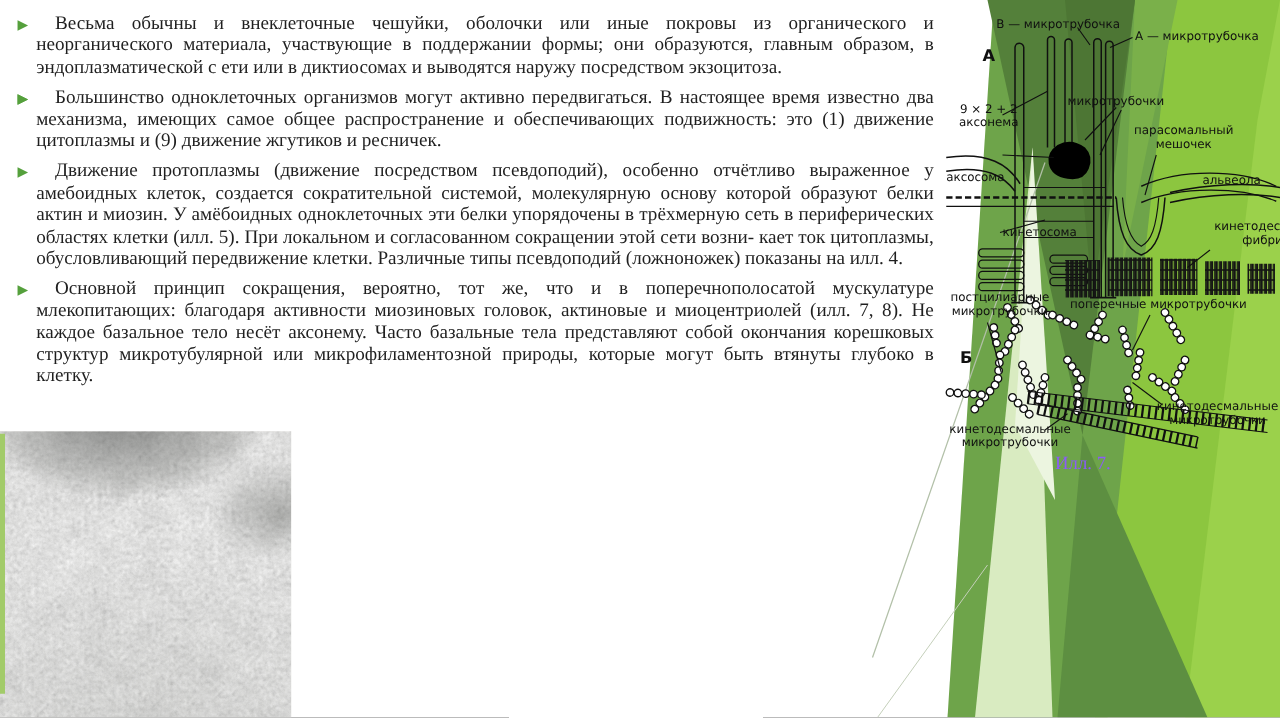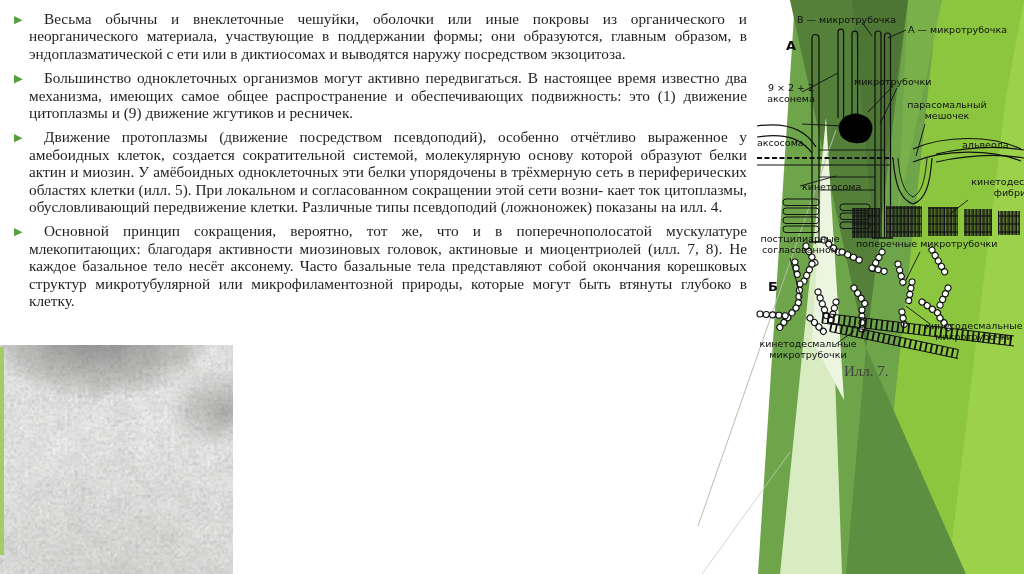--- a/index.html
+++ b/index.html
@@ -19,21 +19,21 @@
   .micro{position:absolute;left:0;top:345px;width:233px;height:229px;background:#eceae6;overflow:hidden;}
   .micro .shade{position:absolute;inset:0;
      background:
        radial-gradient(ellipse 70% 42% at 42% -6%, rgba(70,72,70,.58), rgba(90,92,88,.25) 55%, transparent 72%),
        radial-gradient(ellipse 35% 25% at 96% 28%, rgba(80,82,78,.38), transparent 70%),
        radial-gradient(ellipse 120% 90% at 50% 110%, rgba(120,122,116,.18), transparent 75%);}
   .greenstrip{position:absolute;left:0;top:347px;width:4px;height:208px;background:#a2cb69;}
 
   
   .cap5{position:absolute;left:243px;top:424px;width:233px;font-size:15.3px;line-height:21.4px;color:#242424;}
-  .cap7{position:absolute;left:764px;top:360px;width:231px;font-size:15px;line-height:23px;color:#404040;}
+  .cap7{position:absolute;left:764px;top:360px;width:231px;font-size:15px;line-height:23px;color:#8b5cf6;}
   .cap7 p{margin:0;text-align:justify;text-indent:80px;}
 
   
   .dlab{position:absolute;font-family:"DejaVu Sans",sans-serif;font-size:9.5px;line-height:11px;
         color:#101010;white-space:nowrap;}
   .dlab.wrap{white-space:normal;text-align:center;}
   .dlab.sect{font-size:13px;font-weight:bold;font-family:"DejaVu Sans",sans-serif;}
 </style>
 </head>
 <body>
@@ -209,21 +209,21 @@
     <div class="dlab sect" style="left:786px;top:40px;">А</div>
     <div class="dlab" style="left:797px;top:14px;">В — микротрубочка</div>
     <div class="dlab" style="left:908px;top:24px;">А — микротрубочка</div>
     <div class="dlab wrap" style="left:758px;top:82px;width:66px;">9 × 2 + 2 аксонема</div>
     <div class="dlab" style="left:757px;top:117px;margin-top:20px;">аксосома</div>
     <div class="dlab" style="left:854px;top:76px;">микротрубочки</div>
     <div class="dlab wrap" style="left:900px;top:99px;width:94px;">парасомальный мешочек</div>
     <div class="dlab" style="left:962px;top:139px;">альвеола</div>
     <div class="dlab wrap" style="left:970px;top:176px;width:98px;">кинетодесмальная фибрилла</div>
     <div class="dlab" style="left:757px;top:181px;margin-left:45px;">кинетосома</div>
-    <div class="dlab wrap" style="left:754px;top:233px;width:92px;">постцилиарные согласованном</div>
+    <div class="dlab wrap" style="left:754px;top:233px;width:92px;">постцилиарные микротрубочки</div>
     <div class="dlab sect" style="left:768px;top:281px;">Б</div>
     <div class="dlab" style="left:856px;top:238px;text-align:center;">поперечные микротрубочки</div>
     <div class="dlab wrap" style="left:924px;top:320px;width:100px;">кинетодесмальные микротрубочки</div>
     <div class="dlab wrap" style="left:758px;top:338px;width:100px;">кинетодесмальные микротрубочки</div>
   </div>
 
   <div class="cap7">
     <p class="c7a">Илл. 7.</p>
   </div>
 

